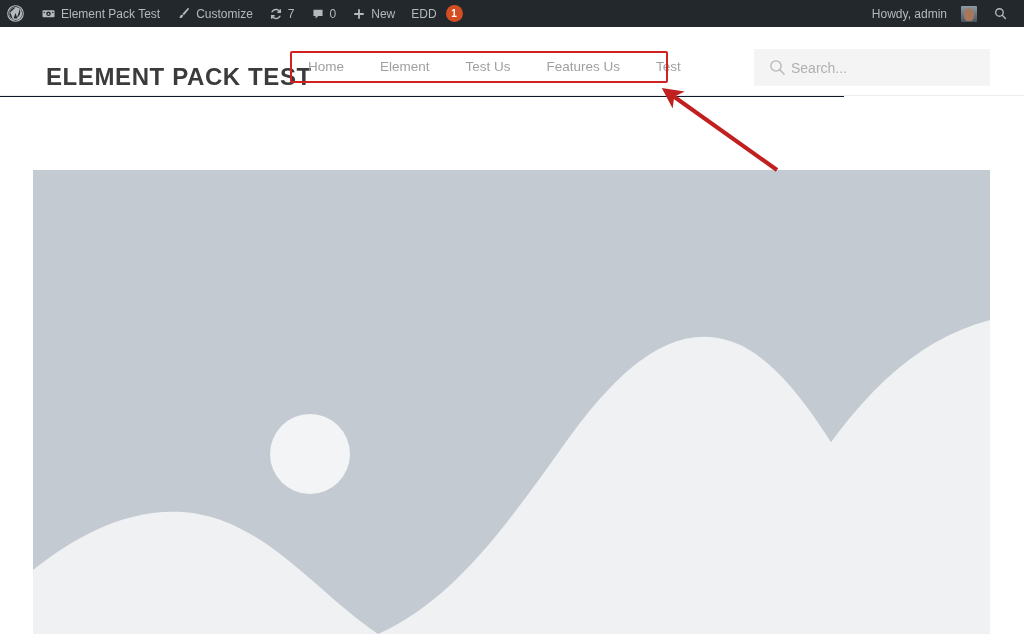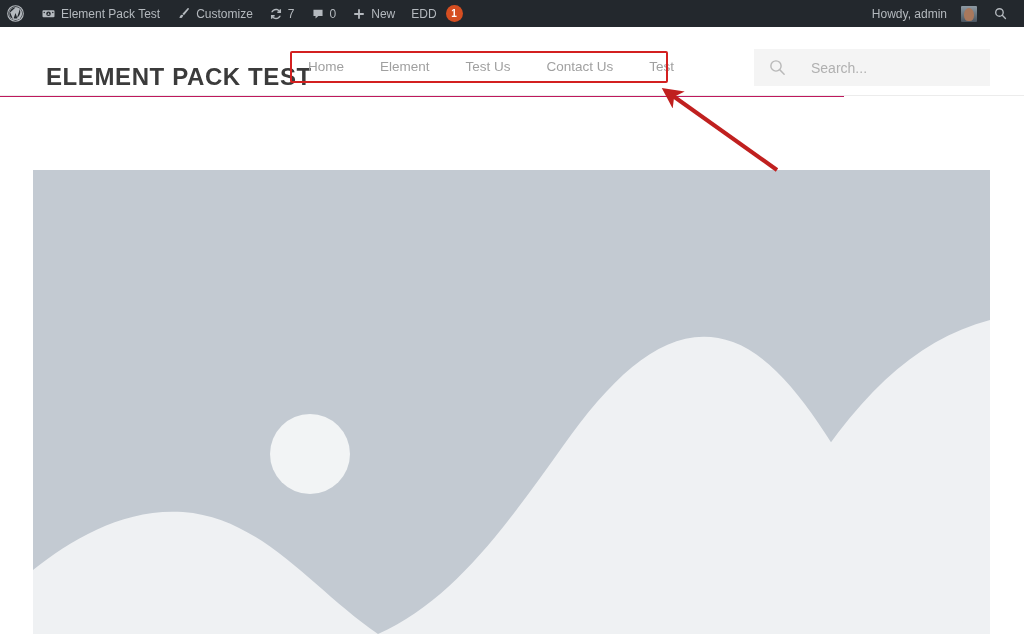--- a/index.html
+++ b/index.html
@@ -9,21 +9,21 @@
     height: 634px;
     overflow: hidden;
     background: #ffffff;
     font-family: "Liberation Sans", sans-serif;
   }
 
   #page {
     position: relative;
     width: 844px;
     height: 634px;
-    background: #be185d;
+    background: #0f172a;
   }
 
   
   .adminbar {
     position: absolute;
     top: 0; left: 0;
     width: 1024px;
     height: 27px;
     background: #23282d;
     display: flex;
@@ -149,21 +149,21 @@
   .search-box {
     position: absolute;
     right: 34px;
     top: 22px;
     width: 236px;
     height: 37px;
     background: #f4f4f4;
     display: flex;
     align-items: center;
     padding: 0 14px;
-    gap: 24px;
+    gap: 4px;
   }
   .search-icon { flex: none; display: flex; }
   .search-input {
     border: none;
     outline: none;
     background: transparent;
     font-family: "Liberation Sans", sans-serif;
     font-size: 14px;
     color: #555;
     width: 100%;
@@ -297,21 +297,21 @@
         <li>
           <a class="nav-link" href="#">Home</a>
         </li>
         <li>
           <a class="nav-link" href="#">Element</a>
         </li>
         <li>
           <a class="nav-link" href="#">Test Us</a>
         </li>
         <li>
-          <a class="nav-link" href="#">Contact Us</a>
+          <a class="nav-link" href="#">Features Us</a>
         </li>
         <li>
           <a class="nav-link" href="#">Test</a>
         </li>
       </ul>
     </nav>
 
     <div class="nav-highlight"></div>
 
     <div class="search-box">

